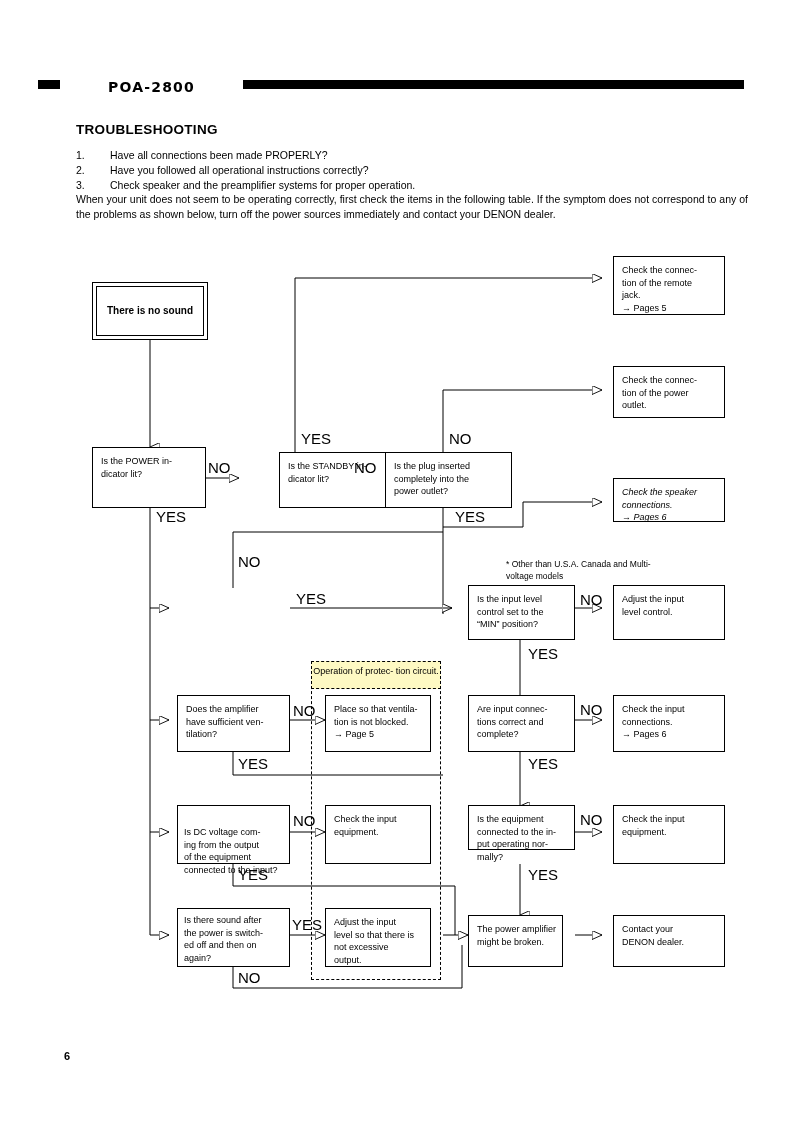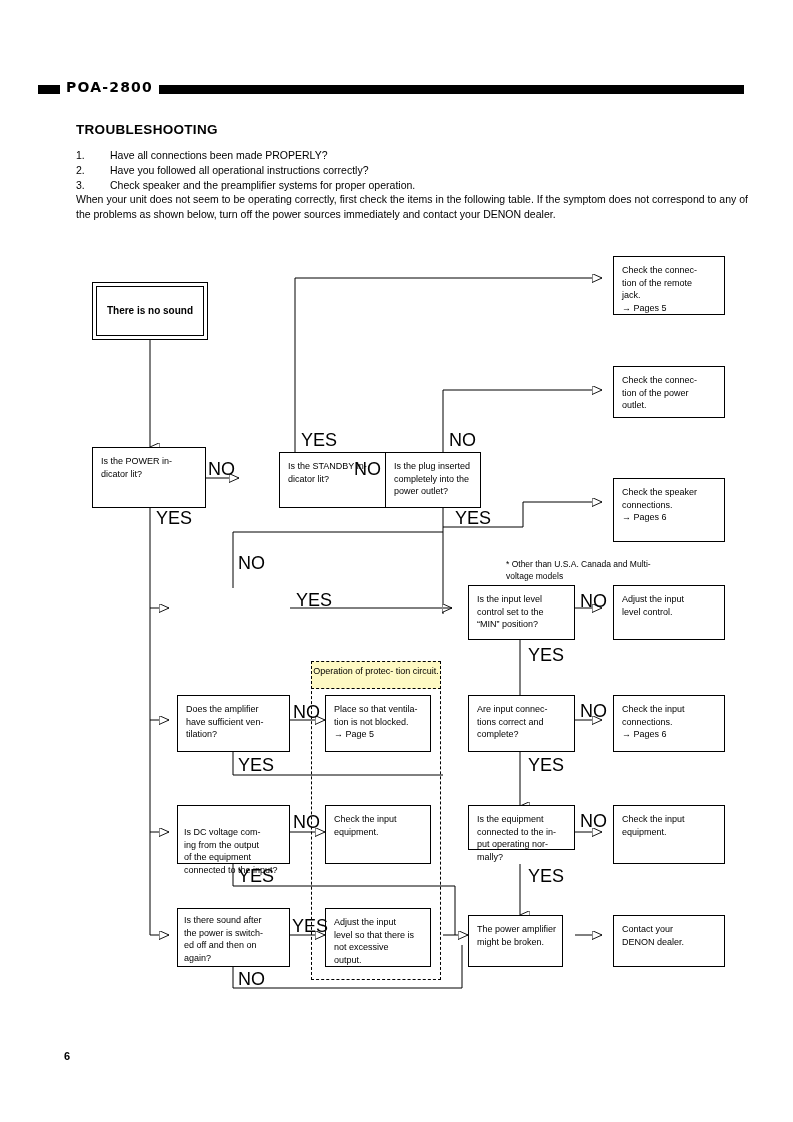--- a/index.html
+++ b/index.html
@@ -4,21 +4,21 @@
 <style>
   html,body{margin:0;padding:0;}
   body{
     width:793px;height:1122px;background:#fff;
     font-family:"Liberation Sans", sans-serif;
     color:#000;position:relative;overflow:hidden;
   }
   .page{position:relative;width:793px;height:1122px;}
 
   
-  .hdr{position:absolute;left:38px;top:80px;width:706px;height:14px;display:flex;align-items:flex-end;}
+  .hdr{position:absolute;left:38px;top:80px;width:706px;height:14px;display:flex;align-items:flex-start;gap:42px;}
   .hdr-blk-sm{width:22px;height:9px;background:#000;}
   .hdr-model{font-size:14px;font-weight:bold;letter-spacing:1.2px;margin:0 6px;line-height:1;
              font-family:"DejaVu Sans", sans-serif;}
   .hdr-blk-lg{flex:1;height:9px;background:#000;}
 
   
   .title{position:absolute;left:76px;top:122px;font-size:13.5px;font-weight:bold;letter-spacing:.3px;}
   .num-list{position:absolute;left:76px;top:148px;width:680px;font-size:10.5px;line-height:15px;}
   .num-row{display:flex;}
   .num-row .n{width:34px;}
@@ -31,21 +31,21 @@
 
   .box{position:absolute;border:1px solid #000;background:#fff;box-sizing:border-box;
        font-size:9px;line-height:12.5px;padding:7px 8px;}
   .box.dbl{border:1px solid #000;padding:3px;}
   .box.dbl .inner{border:1px solid #000;width:100%;height:100%;box-sizing:border-box;
                   display:flex;align-items:center;justify-content:center;font-weight:bold;font-size:10px;}
   .box .ln{display:block;white-space:nowrap;}
   .dashbox{position:absolute;border:1px dashed #000;box-sizing:border-box;}
   .dashcap{position:absolute;border:1px dashed #000;box-sizing:border-box;
            font-size:9px;line-height:12px;text-align:center;padding-top:3px;background:#fef9c3;}
-  .lbl{position:absolute;font-size:18px;font-family:"Liberation Sans", sans-serif;}
+  .lbl{position:absolute;font-size:15px;font-family:"Liberation Sans", sans-serif;}
   .note{position:absolute;font-size:8.5px;line-height:12px;}
   .pgnum{position:absolute;left:64px;top:1050px;font-size:11px;font-weight:bold;}
 </style>
 </head>
 <body>
 
 <div class="page">
 
   <div class="hdr">
     <div class="hdr-blk-sm"></div>
@@ -154,40 +154,40 @@
     <div class="box" style="left:92px;top:447px;width:114px;height:61px;">
       <span class="ln">Is the POWER in-</span>
       <span class="ln">dicator lit?</span>
     </div>
 
     <div class="box" style="left:239px;top:452px;width:113px;height:56px;margin-left:40px;">
       <span class="ln">Is the STANDBY in-</span>
       <span class="ln">dicator lit?</span>
     </div>
 
-    <div class="box" style="left:385px;top:452px;width:96px;height:56px;">
+    <div class="box" style="left:385px;top:452px;width:127px;height:56px;">
       <span class="ln">Is the plug inserted</span>
       <span class="ln">completely into the</span>
       <span class="ln">power outlet?</span>
     </div>
 
     <div class="box" style="left:613px;top:256px;width:112px;height:59px;">
       <span class="ln">Check the connec-</span>
       <span class="ln">tion of the remote</span>
       <span class="ln">jack.</span>
       <span class="ln">→ Pages 5</span>
     </div>
 
     <div class="box" style="left:613px;top:366px;width:112px;height:52px;">
       <span class="ln">Check the connec-</span>
       <span class="ln">tion of the power</span>
       <span class="ln">outlet.</span>
     </div>
 
-    <div class="box" style="left:613px;top:478px;width:112px;height:64px;">
+    <div class="box" style="left:613px;top:478px;width:112px;height:44px;font-style:italic;">
       <span class="ln">Check the speaker</span>
       <span class="ln">connections.</span>
       <span class="ln">→ Pages 6</span>
     </div>
 
 
     <div class="box" style="left:177px;top:695px;width:113px;height:57px;">
       <span class="ln">Does the amplifier</span>
       <span class="ln">have sufficient ven-</span>
       <span class="ln">tilation?</span>

